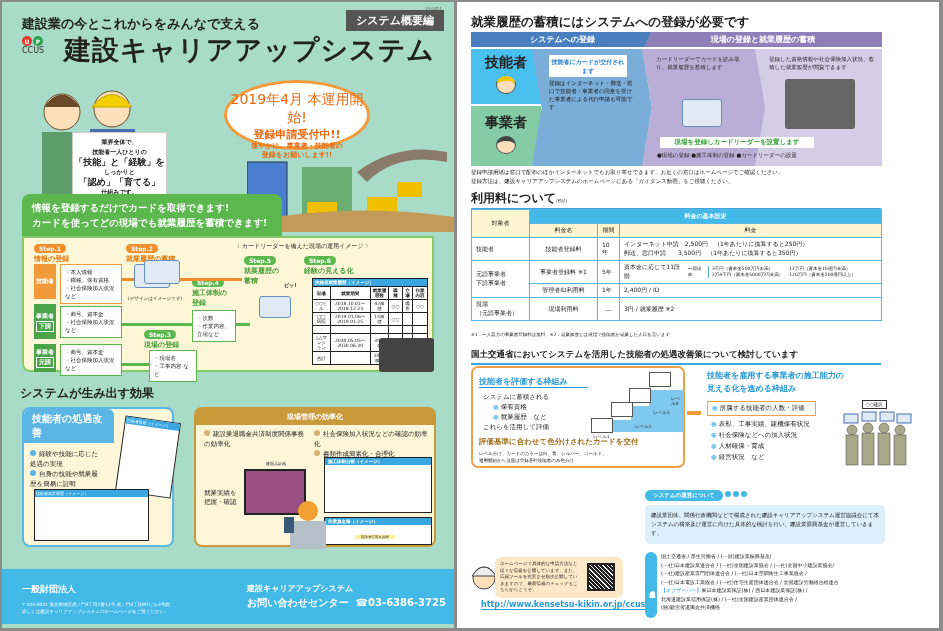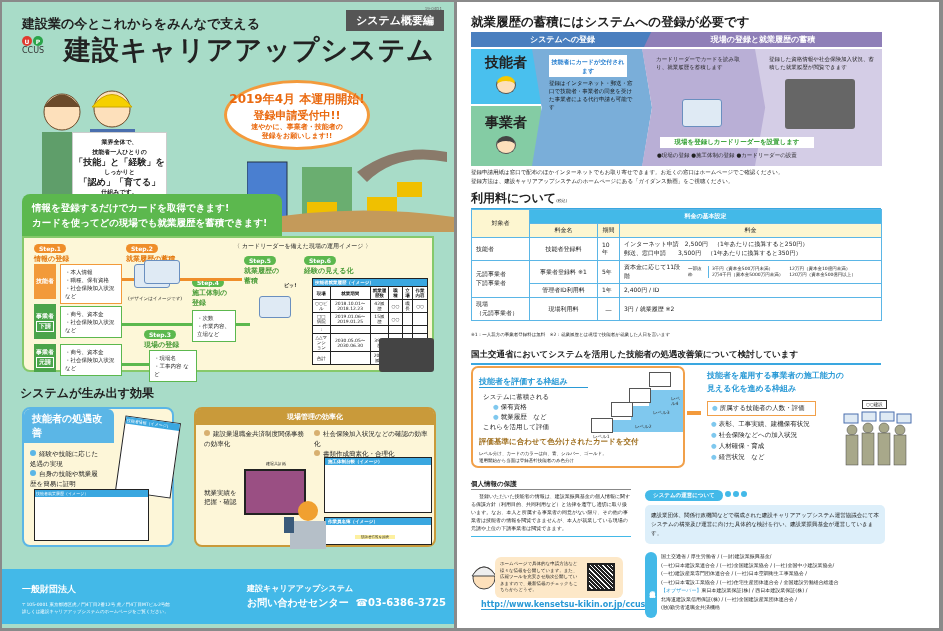--- a/index.html
+++ b/index.html
@@ -11,21 +11,21 @@
 
 .code{right:12px;top:4px;font-size:4px;color:#666}
 .tag{right:10px;top:8px;background:#555;color:#fff;font-size:11px;font-weight:bold;padding:3px 10px}
 .kicker{left:20px;top:13px;font-size:13px;font-weight:bold;color:#222}
 .logo{left:20px;top:34px;width:28px}
 .logo .dots{display:flex;gap:1px}
 .logo .dots span{width:10px;height:10px;border-radius:50%;color:#fff;font-size:6px;font-weight:bold;display:flex;align-items:center;justify-content:center}
 .logo .ccus{font-size:8px;font-weight:normal;color:#333}
 .maintitle{left:62px;top:30px;font-size:27px;font-weight:bold;color:#222;letter-spacing:1px}
 .burst{left:222px;top:78px;width:146px;height:70px;background:#fff;border:3px solid #f39a3c;border-radius:50%;text-align:center;padding-top:8px}
-.burst .l1{color:#ea6a10;font-size:12px;font-weight:bold}
+.burst .l1{color:#ea6a10;font-size:14px;font-weight:normal}
 .burst .l2{color:#ea6a10;font-size:11px;font-weight:bold}
 .burst .l3{color:#ea6a10;font-size:7px;font-weight:bold;line-height:9px}
 .people{left:20px;top:75px;width:130px;height:120px}
 .sign{left:70px;top:130px;width:95px;height:78px;background:#fff;border:1px solid #ccc;text-align:center;font-size:6px;font-weight:bold;padding-top:4px;line-height:10px}
 .sign .big{font-size:9px}
 .scene{left:245px;top:120px;width:207px;height:110px}
 .greenbar{left:20px;top:192px;width:260px;height:42px;background:#5cb84e;border-radius:8px 8px 0 0;color:#fff;font-weight:bold;font-size:9.5px;padding:6px 10px;line-height:15px}
 .flowbox{left:20px;top:234px;width:412px;height:136px;background:#fdf7d8;border:2px solid #86c96a;border-radius:0 0 8px 8px}
 .step{position:absolute;background:#ef8e2a;color:#fff;font-size:6px;font-weight:bold;border-radius:6px;padding:1px 5px}
 .stepg{background:#5cb84e}
@@ -486,25 +486,20 @@
       </g>
       <g fill="#dfeaf4" stroke="#4a6fae">
           <rect x="2" y="4" width="14" height="9"></rect>
           <rect x="20" y="2" width="14" height="9"></rect>
           <rect x="38" y="2" width="14" height="9"></rect>
           <rect x="55" y="4" width="14" height="9"></rect>
         </g>
     </svg>
   </div>
 
-  <div class="abs privacy">
-    <div class="h">個人情報の保護</div>
-    <div class="t">登録いただいた技能者の情報は、建設業振興基金の個人情報に関する保護方針（利用目的、共同利用など）と法律を遵守し適切に取り扱います。なお、本人と所属する事業者の同意がない限り、その他の事業者は技能者の情報を閲覧できませんが、本人が就業している現場の元請や上位の下請事業者は閲覧できます。</div>
-    <div style="border-bottom:1px solid #43b9e8;margin-top:4px"></div>
-  </div>
   <svg class="abs helmet" viewBox="0 0 26 36">
     <circle cx="13" cy="20" r="11" fill="#fde0bb" stroke="#444"></circle>
     <path d="M1 18 Q13 0 25 18 Z" fill="#eee" stroke="#444"></path>
   </svg>
   <div class="abs hpbox">
     <div class="t">ホームページで具体的な申請方法など様々な情報を公開しています。また、広報ツールを充実させ順次公開していきますので、最新情報のチェックもこちらからどうぞ。</div>
     <div class="qr"></div>
   </div>
   <a class="abs url">http://www.kensetsu-kikin.or.jp/ccus/</a>
 

